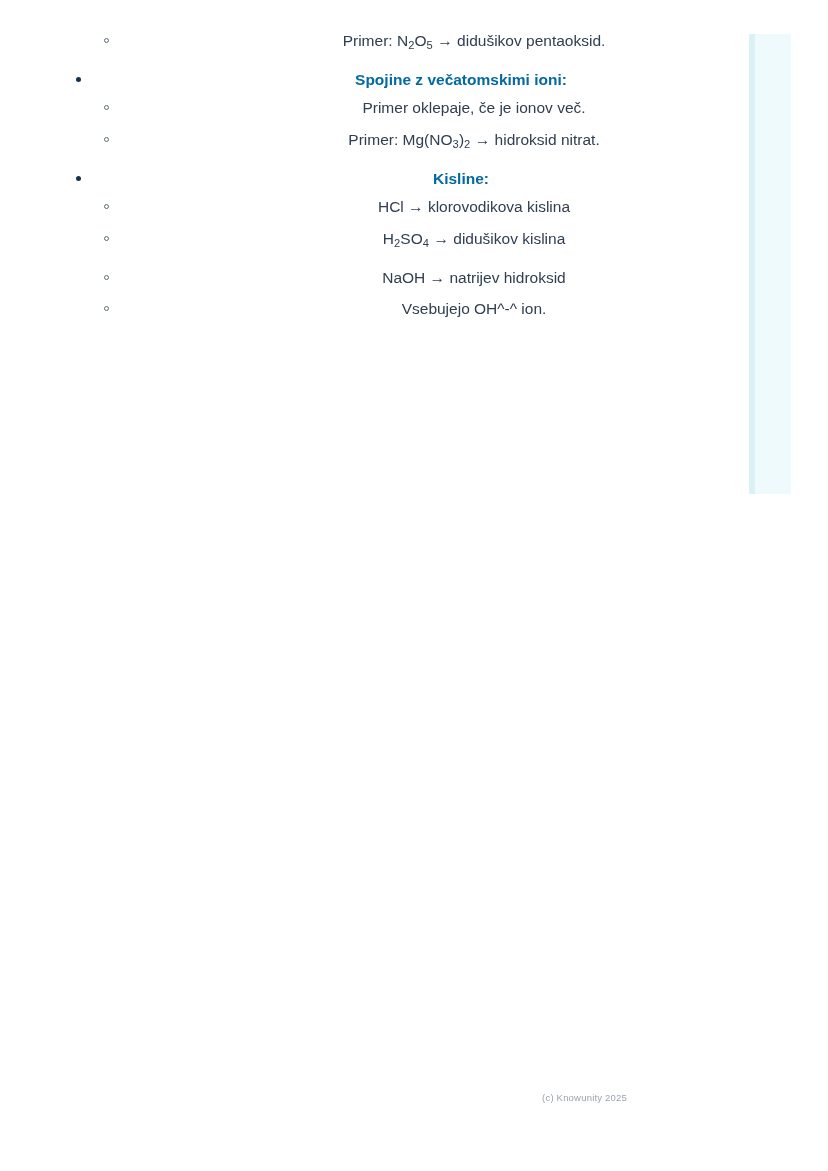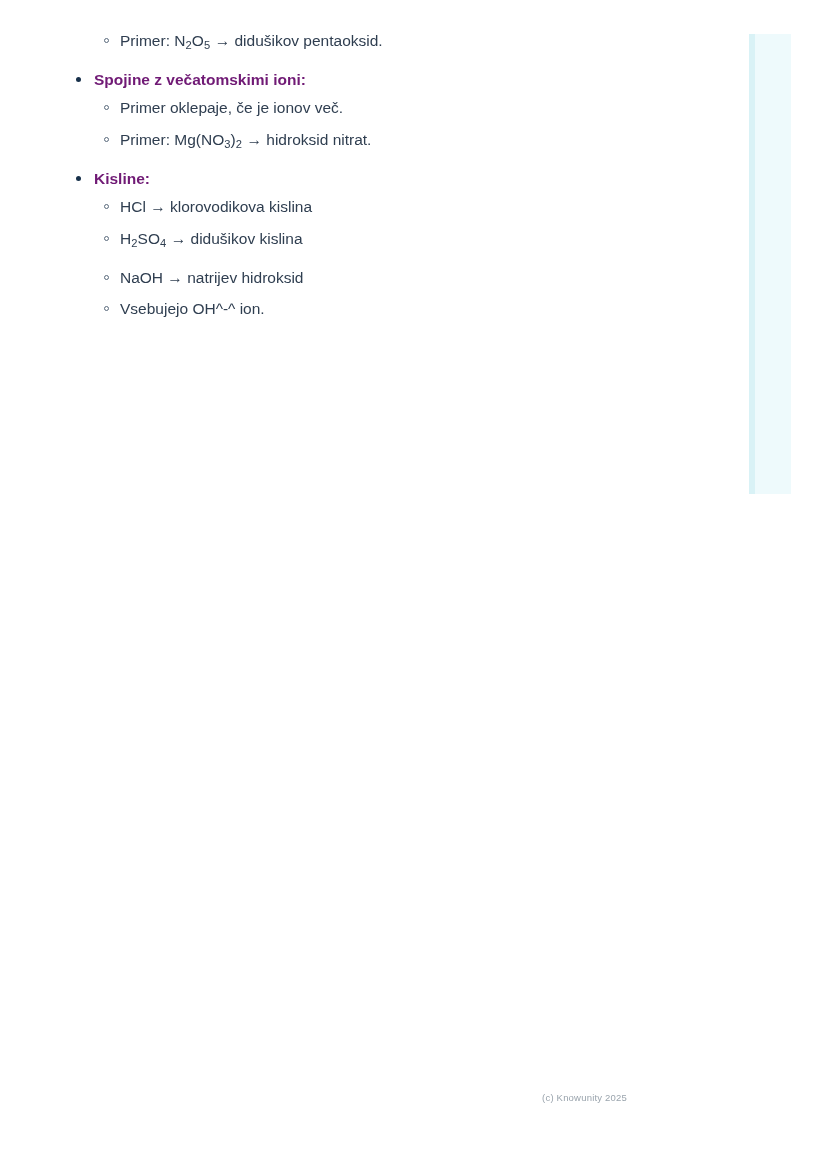--- a/index.html
+++ b/index.html
@@ -14,20 +14,21 @@
     color: #2b3a4a;
     position: relative;
     overflow: hidden;
   }
 
   .page {
     position: relative;
     width: 680px;
     height: 1171px;
     background: #ffffff;
+    text-align: center;
   }
 
   
   .side-accent {
     position: absolute;
     top: 34px;
     width: 42px;
     height: 460px;
   }
   .side-accent.inner {
@@ -48,21 +49,21 @@
     width: 828px;
     padding: 30px 0 0 0;
   }
 
   
   .b1 {
     position: relative;
     padding-left: 94px;
     font-size: 15.5px;
     font-weight: bold;
-    color: #701a75;
+    color: #0369a1;
     line-height: 1.45;
     margin: 0 0 6px 0;
   }
   .b1::before {
     content: "";
     position: absolute;
     left: 76px;
     top: 8px;
     width: 5px;
     height: 5px;

